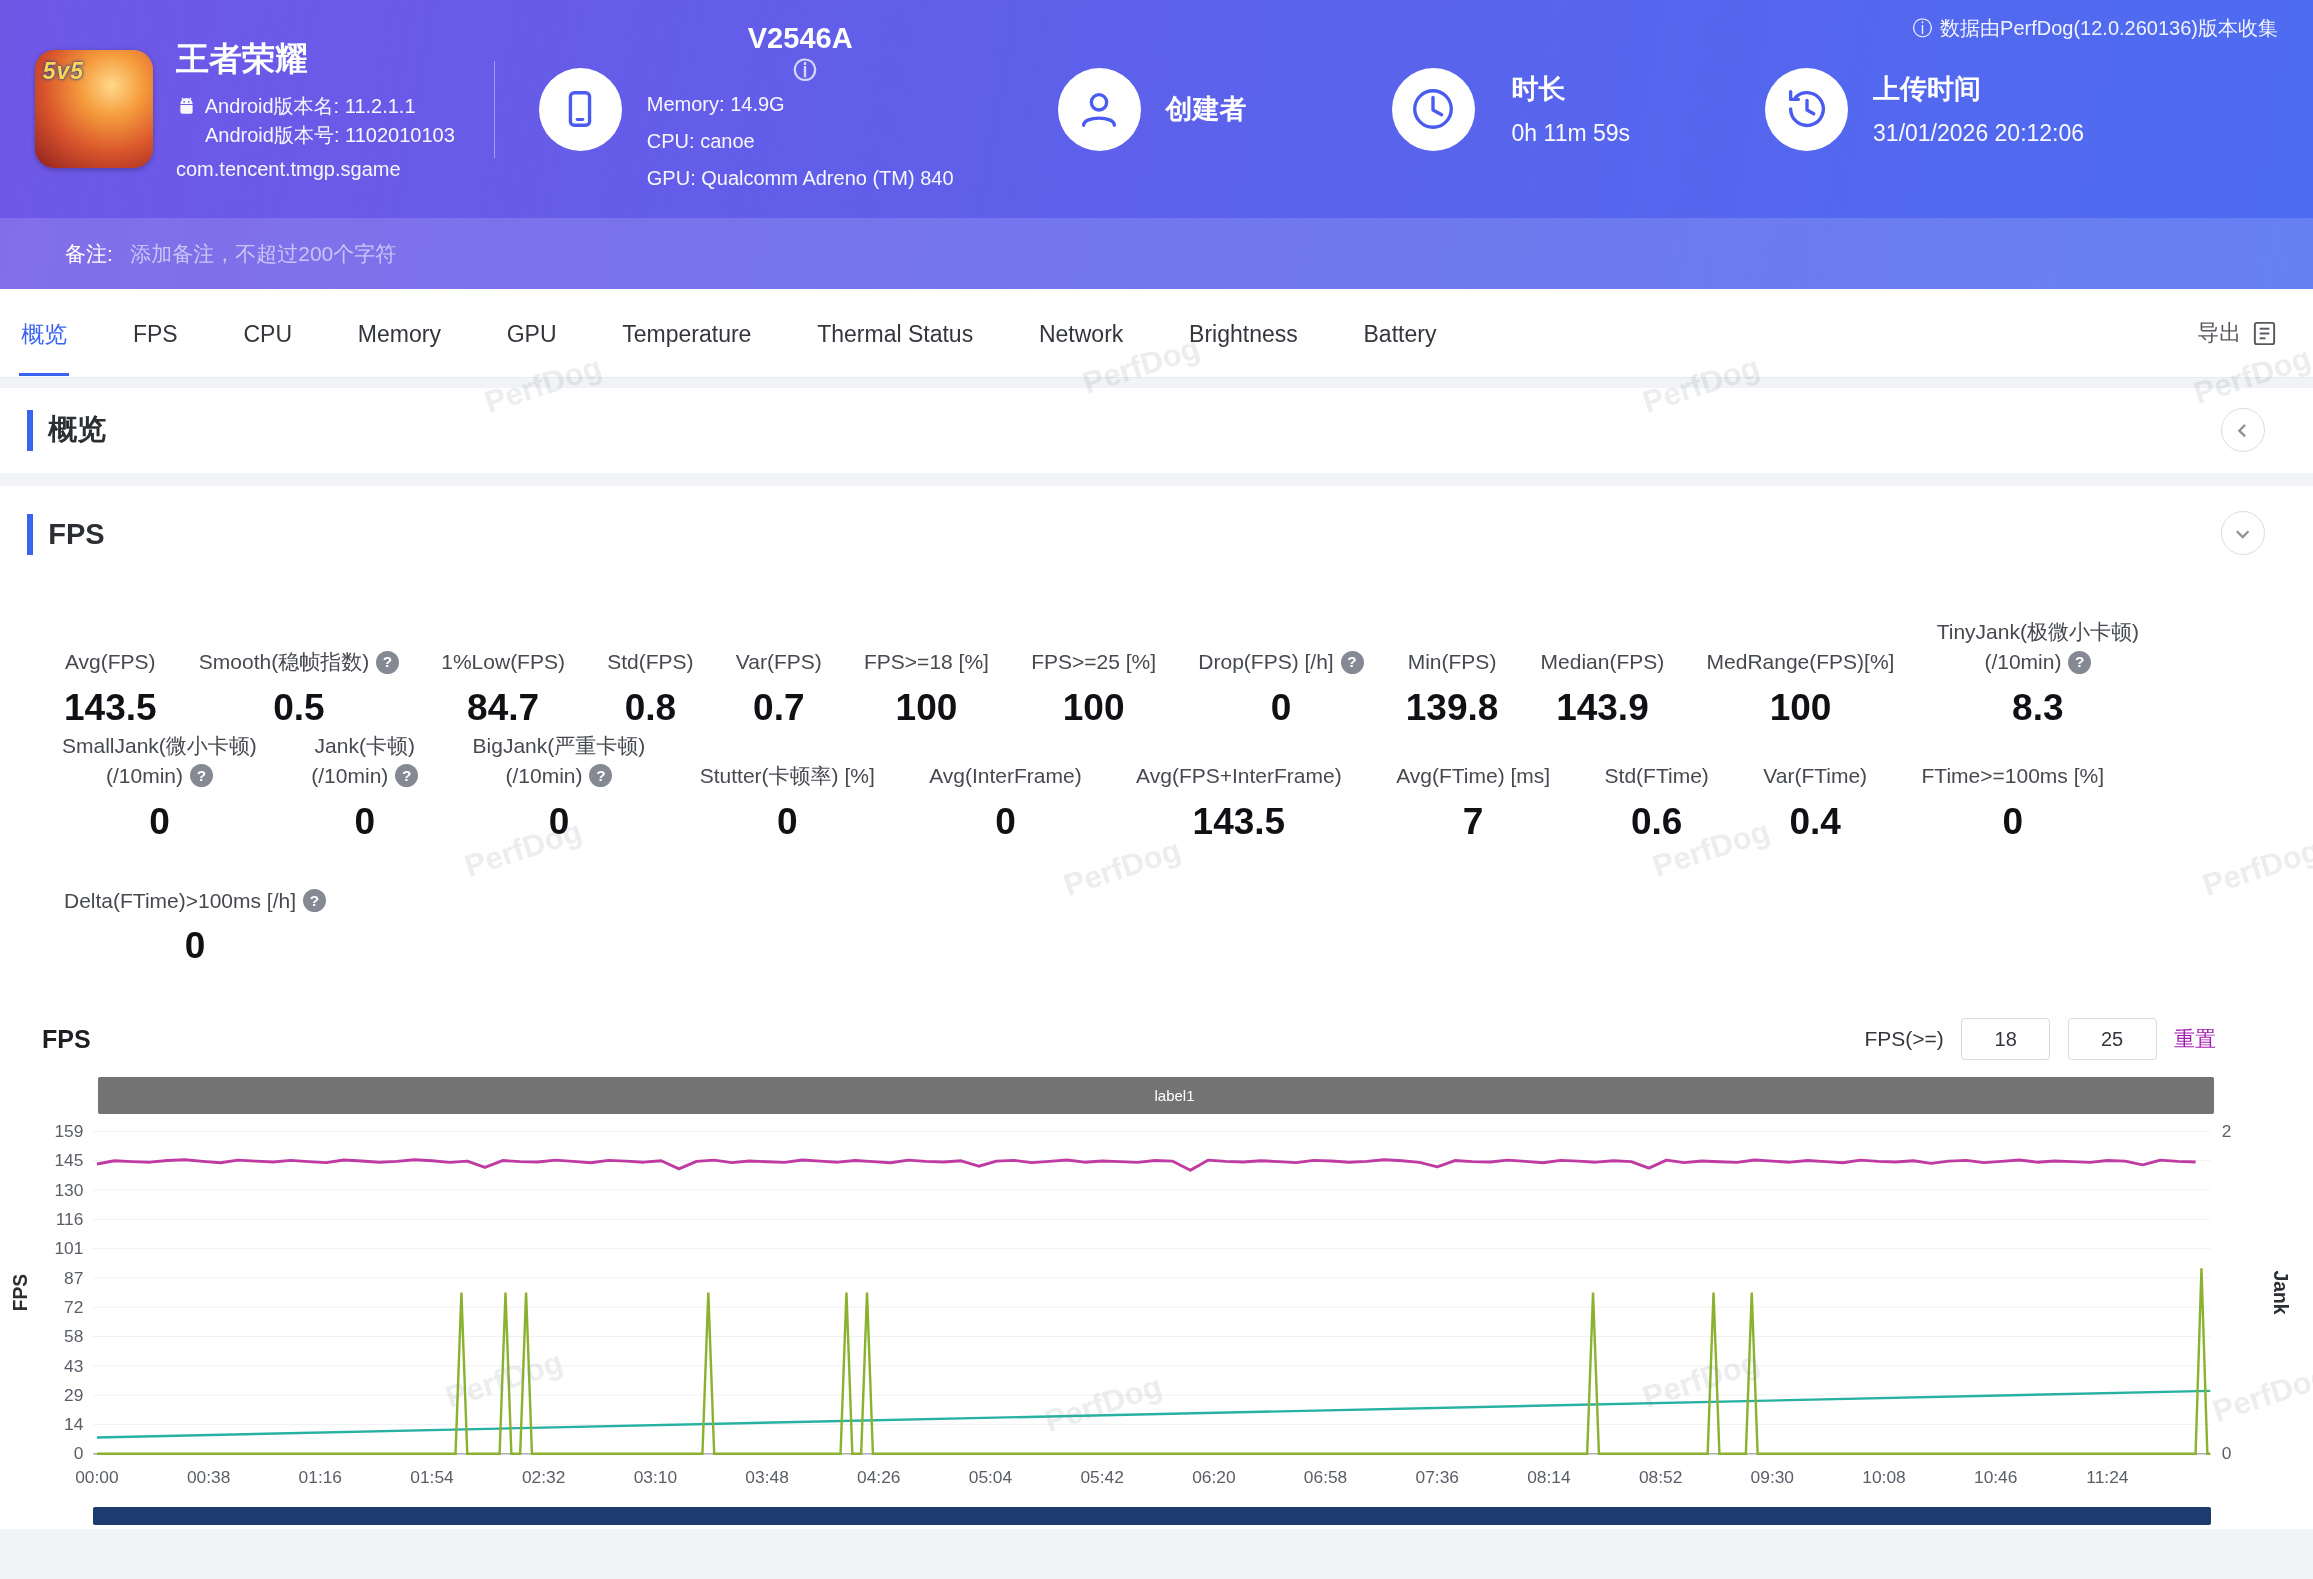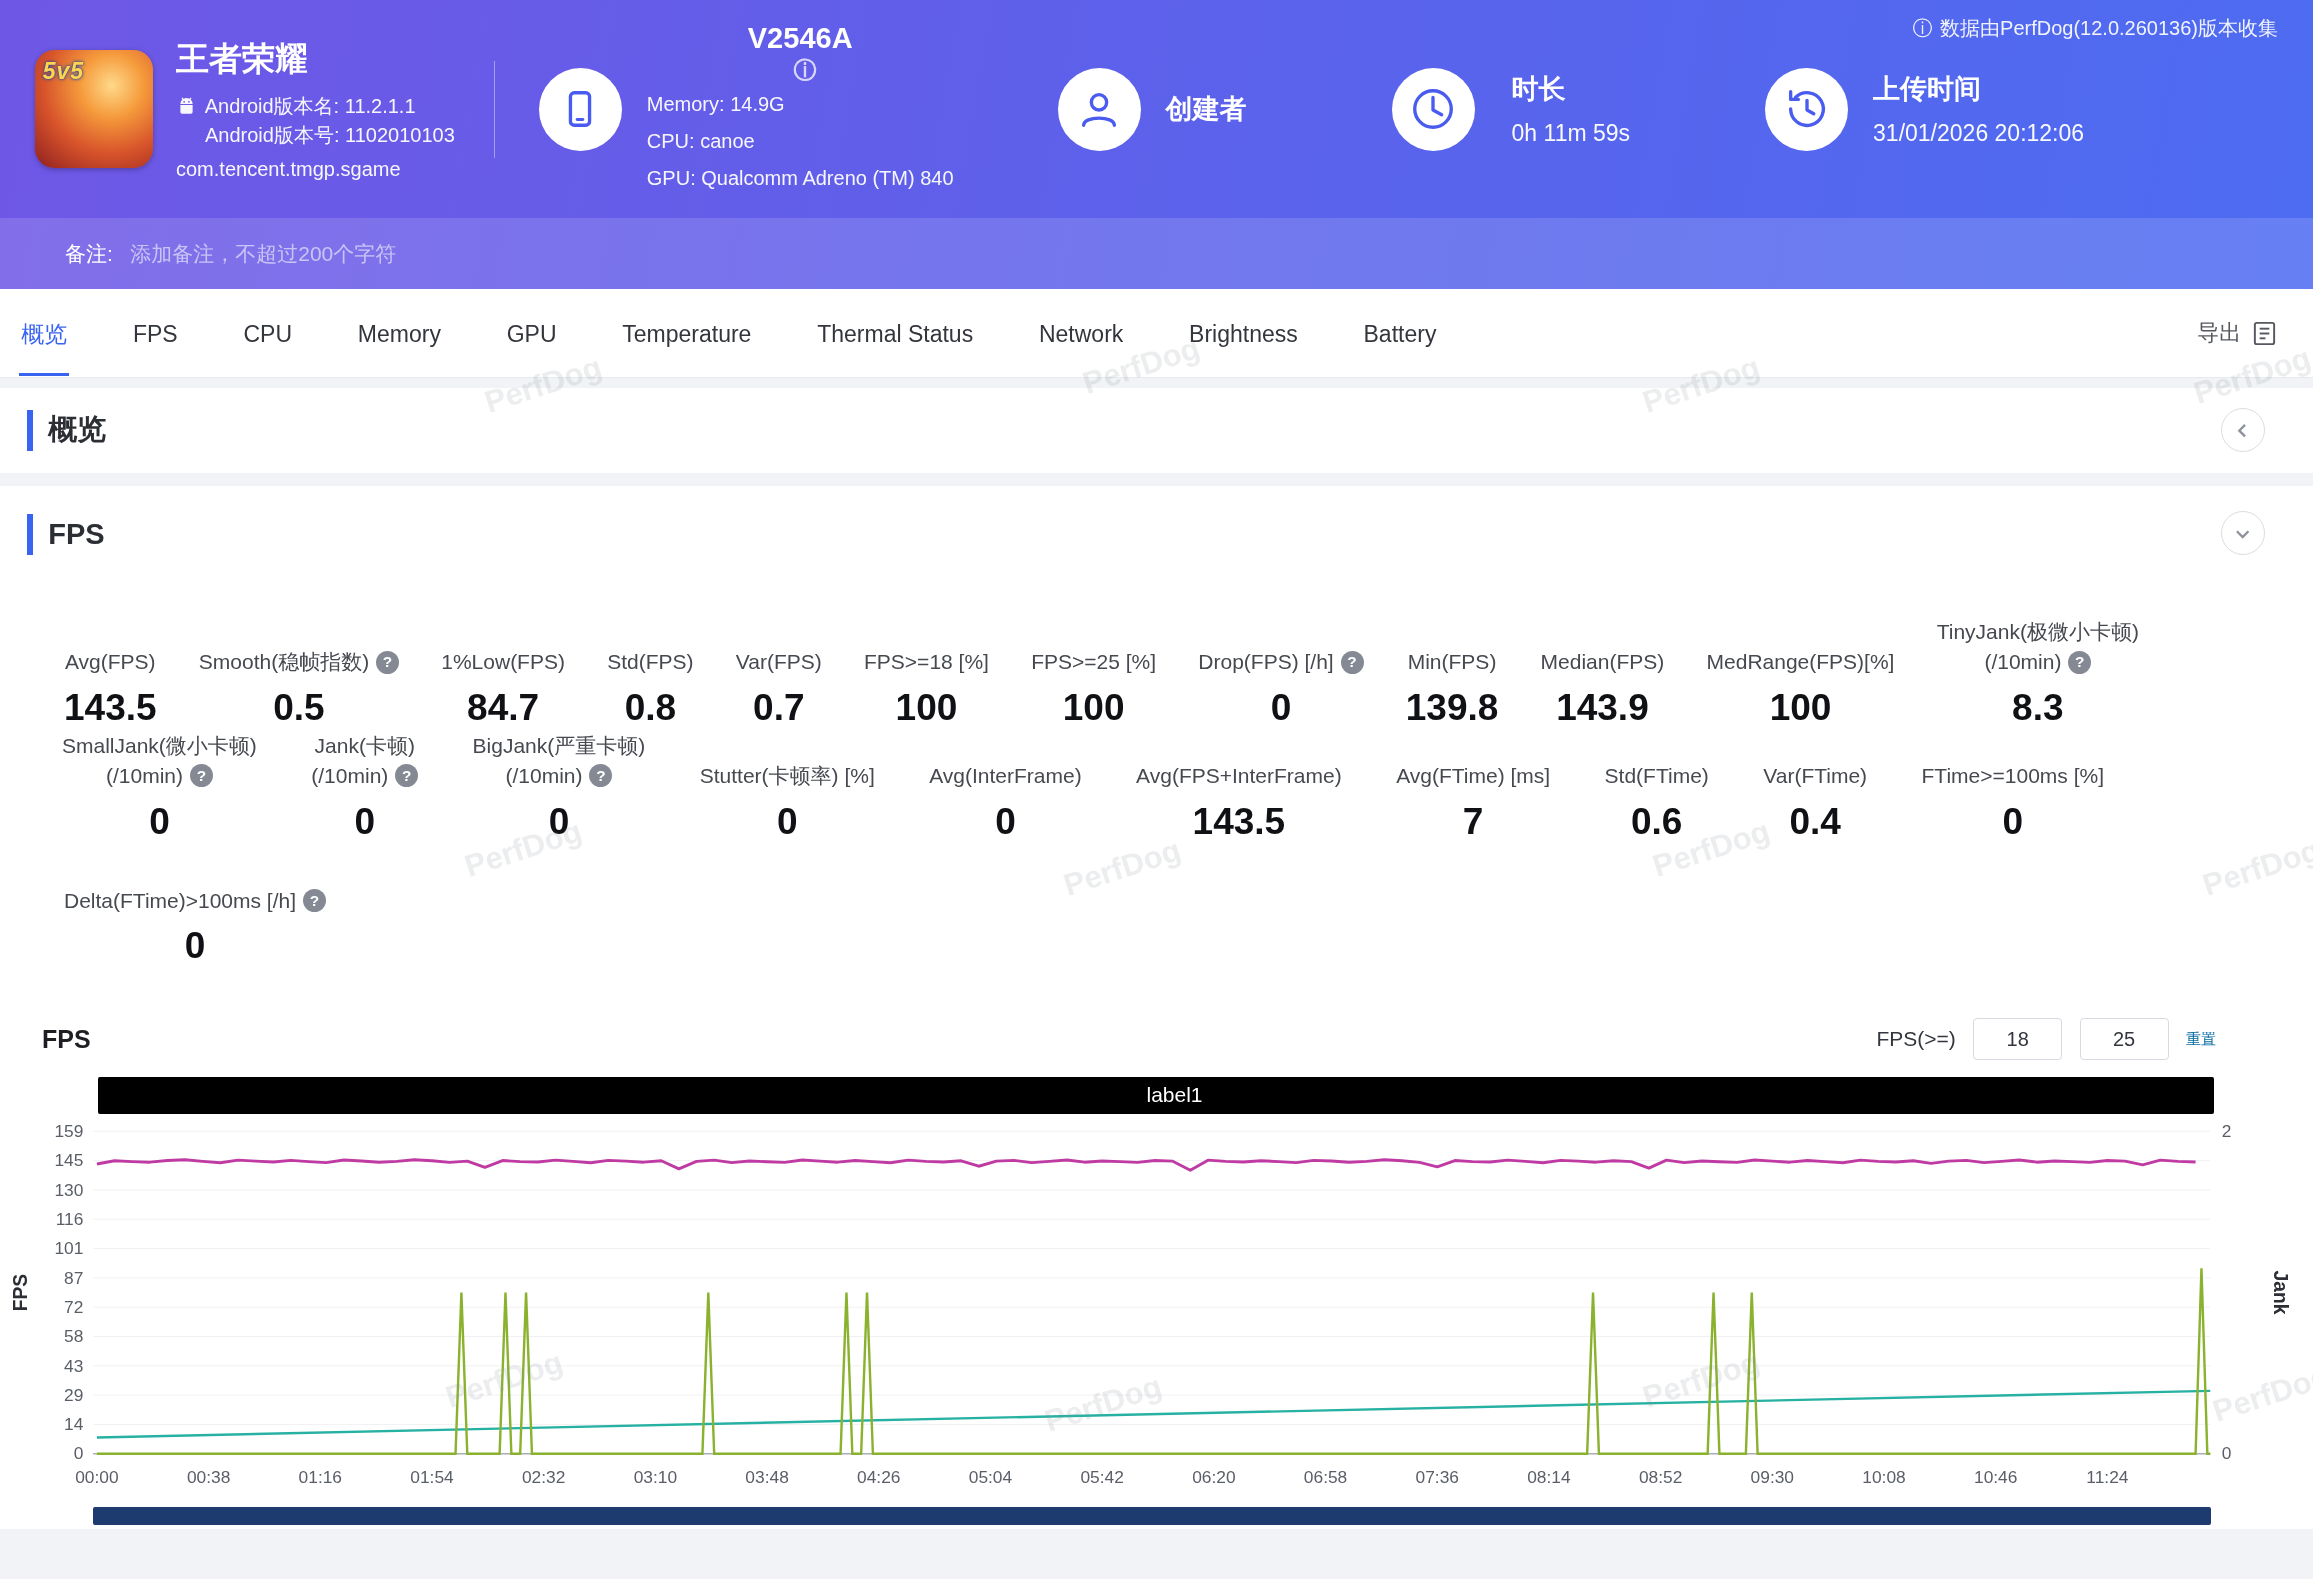--- a/index.html
+++ b/index.html
@@ -66,23 +66,23 @@
   .help-icon { display:inline-flex; width:23px; height:23px; border-radius:50%; background:#848993;
     color:#fff; font-size:15.4px; font-weight:bold; align-items:center; justify-content:center;
     margin-left:6.8px; flex:0 0 auto; cursor:pointer; }
   
   .chart-header { margin-top:50px; height:44px; display:flex; align-items:center; padding:0 97px 0 42px; }
   .chart-title { font-size:25px; font-weight:bold; color:#1d1f23; }
   .chart-controls { margin-left:auto; display:flex; align-items:center; gap:17.4px; }
   .ctl-label { font-size:21px; color:#33363c; }
   .num-input { width:89px; height:42px; border:1px solid #d6d9e0; border-radius:3.9px; font-size:20px;
     text-align:center; color:#33363c; outline:none; background:#fff; font-family:inherit; }
-  .reset-link { font-size:15px; color:#0369a1; cursor:pointer; }
-  .banner { margin:15.4px 99px 0 98px; height:37px; background:#000000; border-radius:1.9px;
-    display:flex; align-items:center; justify-content:center; color:#fff; font-size:21px;padding-left:37px; }
+  .reset-link { font-size:21px; color:#a21caf; cursor:pointer; }
+  .banner { margin:15.4px 99px 0 98px; height:37px; background:#737373; border-radius:1.9px;
+    display:flex; align-items:center; justify-content:center; color:#fff; font-size:15px;padding-left:37px; }
   #chart { display:block; }
   .bottom-scrollbar { margin:7.7px 0 0 93px; width:2118px; height:17.4px; background:#1d3b6e; border-radius:1.9px; }
   
   .wm-layer { position:absolute; left:0; top:290px; width:2313px; height:1290px; pointer-events:none; z-index:40; overflow:hidden; }
   .wm { position:absolute; font-size:31px; color:rgba(135,140,152,.16); transform:rotate(-18deg); font-weight:bold; white-space:nowrap; }
   svg text { font-family:"Liberation Sans","DejaVu Sans",sans-serif; }
 </style>
 </head>
 <body>
 

